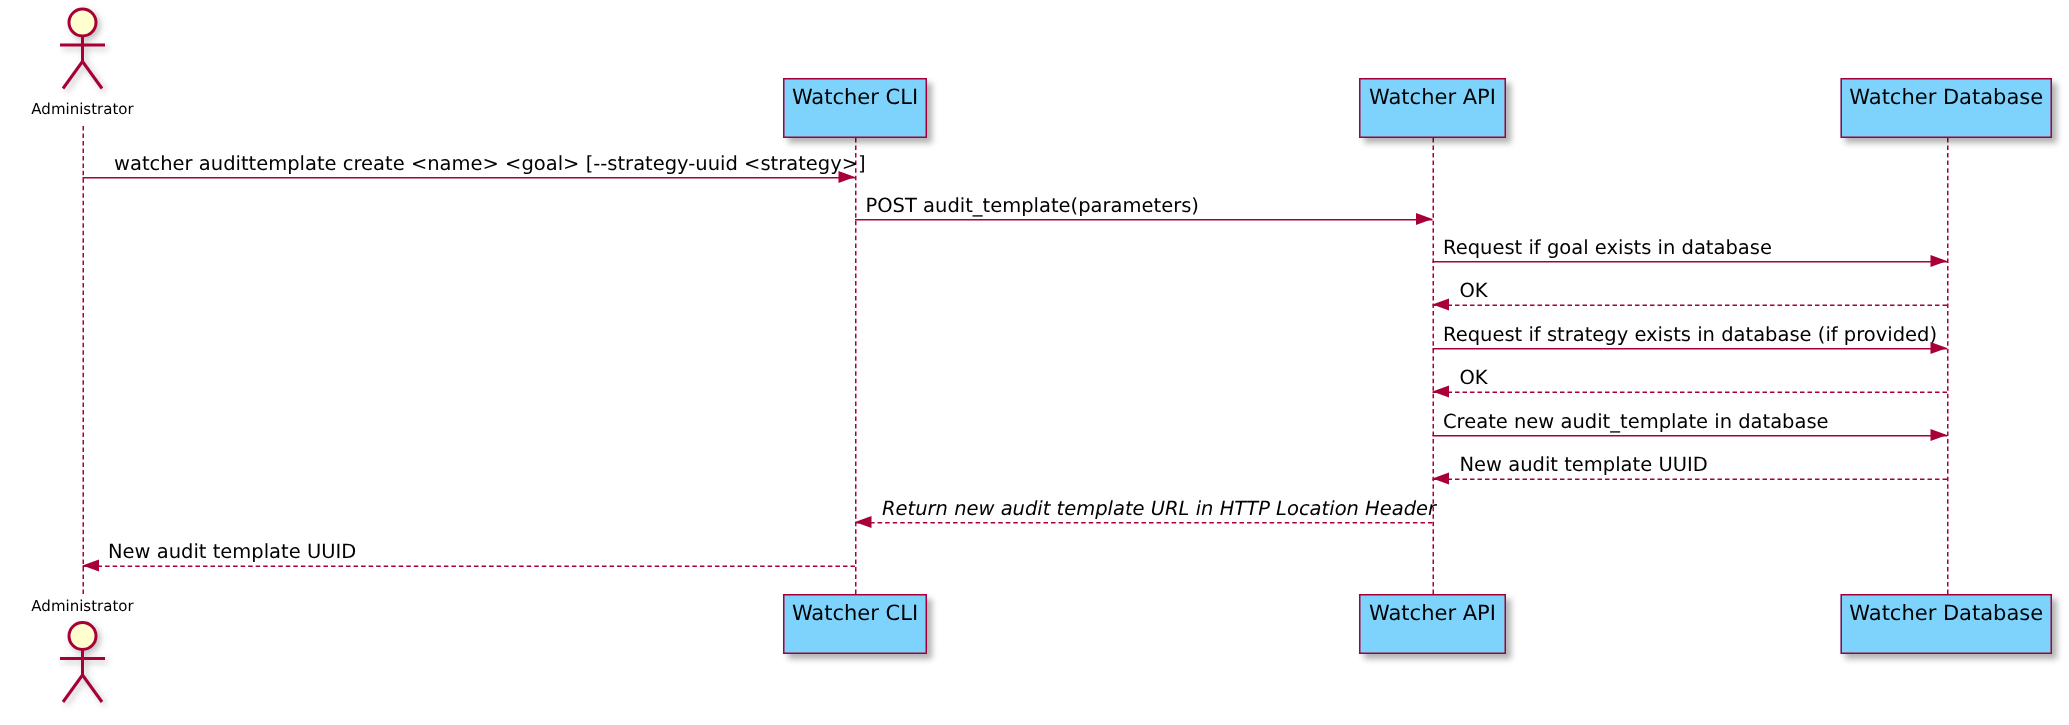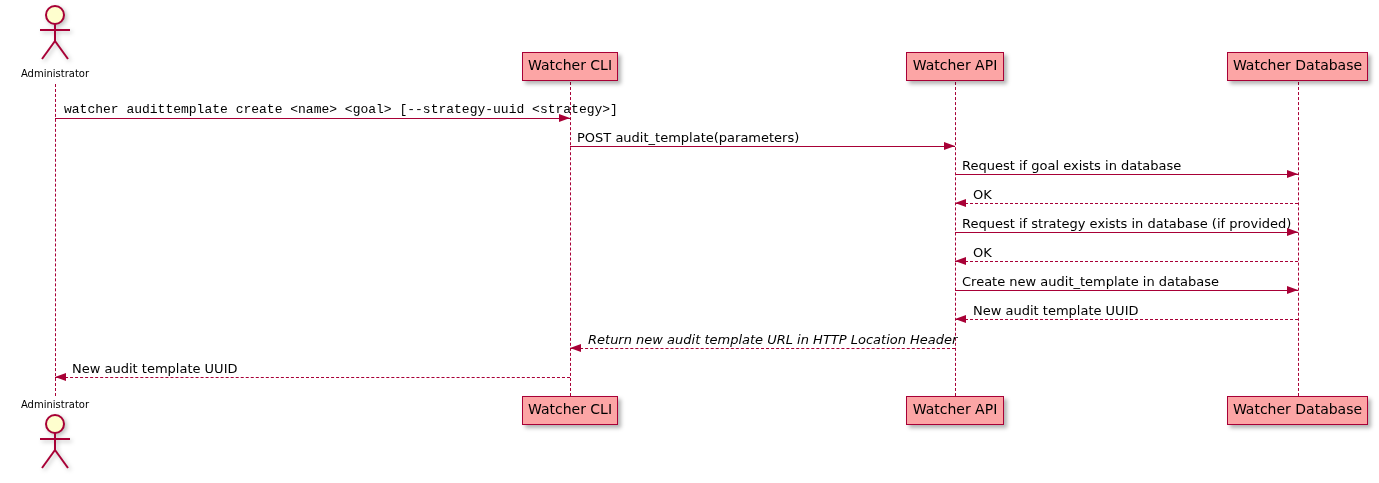--- a/index.html
+++ b/index.html
@@ -7,22 +7,22 @@
     position:relative;width:1379px;height:483px;background:#ffffff;
     font-family:"DejaVu Sans","Liberation Sans",sans-serif;color:#000;
     overflow:hidden;
   }
   .actor-svg{position:absolute;filter:drop-shadow(2px 2px 2px rgba(0,0,0,0.25));}
   .actor-label{
     position:absolute;width:110px;text-align:center;font-size:10px;height:15px;
     line-height:15px;white-space:nowrap;
   }
   .participant{
-    position:absolute;height:29px;box-sizing:border-box;
-    background:#fca5a5;border:1.6px solid #A80036;
+    position:absolute;height:40px;box-sizing:border-box;
+    background:#7dd3fc;border:1.6px solid #A80036;
     box-shadow:3px 3px 4px rgba(0,0,0,0.3);
     font-size:14px;text-align:center;line-height:25px;white-space:nowrap;
   }
   .lifeline{
     position:absolute;width:0;border-left:1px dashed #A80036;
   }
   .msg-label{
     position:absolute;font-size:13px;height:15px;line-height:15px;white-space:nowrap;
   }
   .msg-line{position:absolute;height:0;}
@@ -53,21 +53,21 @@
 
   <div class="lifeline" style="left:55px;top:84px;height:312px;"></div>
   <div class="lifeline" style="left:570px;top:82px;height:314px;"></div>
   <div class="lifeline" style="left:955px;top:82px;height:314px;"></div>
   <div class="lifeline" style="left:1298px;top:82px;height:314px;"></div>
 
   <div class="participant" style="left:522px;top:52px;width:96px;">Watcher CLI</div>
   <div class="participant" style="left:906px;top:52px;width:98px;">Watcher API</div>
   <div class="participant" style="left:1227px;top:52px;width:141px;">Watcher Database</div>
 
-  <div class="msg-label" style="left:64px;top:102px;font-family:Liberation Mono, monospace;">watcher audittemplate create &lt;name&gt; &lt;goal&gt; [--strategy-uuid &lt;strategy&gt;]</div>
+  <div class="msg-label" style="left:76px;top:102px;">watcher audittemplate create &lt;name&gt; &lt;goal&gt; [--strategy-uuid &lt;strategy&gt;]</div>
   <div class="msg-line solid" style="left:55px;top:118px;width:515px;"></div>
   <div class="arrow-right" style="left:559px;top:114px;"></div>
 
   <div class="msg-label" style="left:577px;top:130px;">POST audit_template(parameters)</div>
   <div class="msg-line solid" style="left:570px;top:146px;width:385px;"></div>
   <div class="arrow-right" style="left:944px;top:142px;"></div>
 
   <div class="msg-label" style="left:962px;top:158px;">Request if goal exists in database</div>
   <div class="msg-line solid" style="left:955px;top:174px;width:343px;"></div>
   <div class="arrow-right" style="left:1287px;top:170px;"></div>

